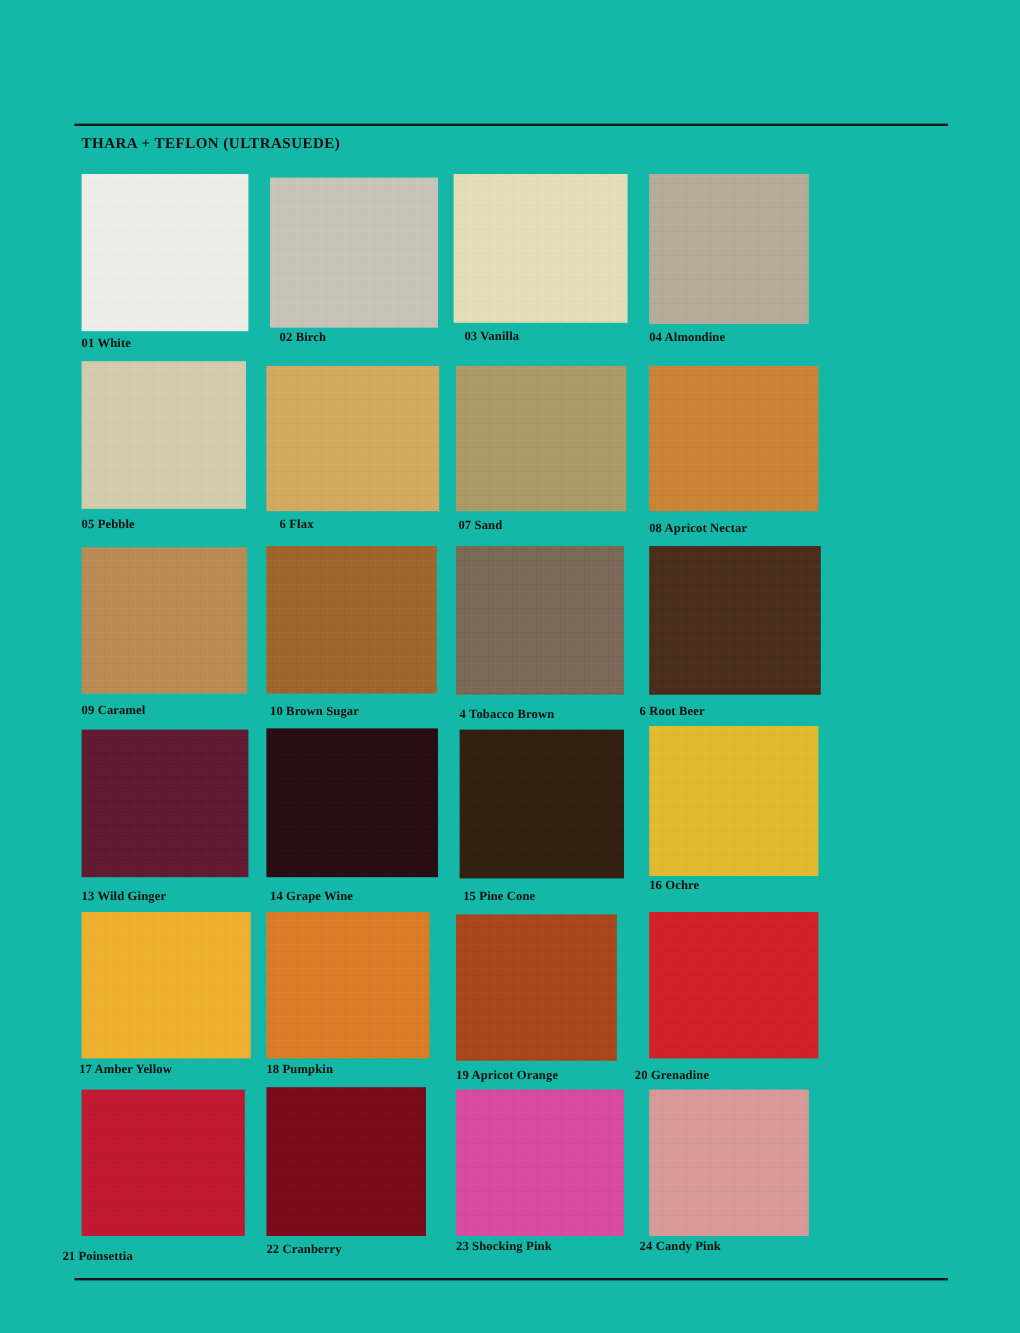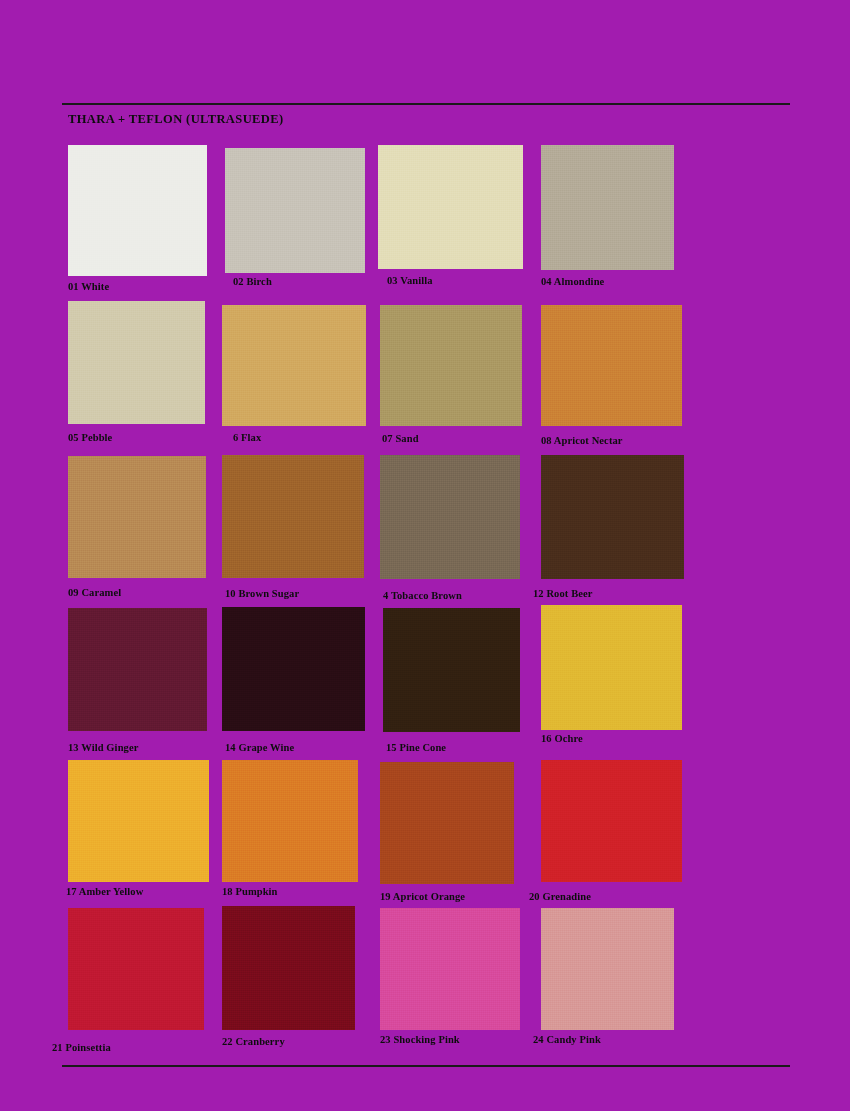--- a/index.html
+++ b/index.html
@@ -4,21 +4,21 @@
 <style>
   html, body {
     margin: 0;
     padding: 0;
     background: #ffffff;
   }
   #page {
     position: relative;
     width: 850px;
     height: 1111px;
-    background: #a21caf;
+    background: #14b8a6;
     overflow: hidden;
     font-family: "Liberation Serif", "DejaVu Serif", serif;
   }
   .rule {
     position: absolute;
     left: 62px;
     width: 728px;
     height: 2px;
     background: #1a1a1a;
   }
@@ -120,21 +120,21 @@
         <div class="swatch-chip" style="background: rgb(159, 100, 43);"></div>
       </div>
       <div class="swatch-label" style="left: 225px; top: 588px;">10 Brown Sugar</div>
       <div class="swatch-cell" style="left: 380px; top: 455px; width: 140px; height: 124px;">
         <div class="swatch-chip" style="background: rgb(121, 105, 85);"></div>
       </div>
       <div class="swatch-label" style="left: 383px; top: 590px;">4 Tobacco Brown</div>
       <div class="swatch-cell" style="left: 541px; top: 455px; width: 143px; height: 124px;">
         <div class="swatch-chip" style="background: rgb(73, 45, 27);"></div>
       </div>
-      <div class="swatch-label" style="left: 533px; top: 588px;">12 Root Beer</div>
+      <div class="swatch-label" style="left: 533px; top: 588px;">6 Root Beer</div>
       <div class="swatch-cell" style="left: 68px; top: 608px; width: 139px; height: 123px;">
         <div class="swatch-chip" style="background: rgb(98, 25, 50);"></div>
       </div>
       <div class="swatch-label" style="left: 68px; top: 742px;">13 Wild Ginger</div>
       <div class="swatch-cell" style="left: 222px; top: 607px; width: 143px; height: 124px;">
         <div class="swatch-chip" style="background: rgb(41, 13, 20);"></div>
       </div>
       <div class="swatch-label" style="left: 225px; top: 742px;">14 Grape Wine</div>
       <div class="swatch-cell" style="left: 383px; top: 608px; width: 137px; height: 124px;">
         <div class="swatch-chip" style="background: rgb(50, 32, 16);"></div>

